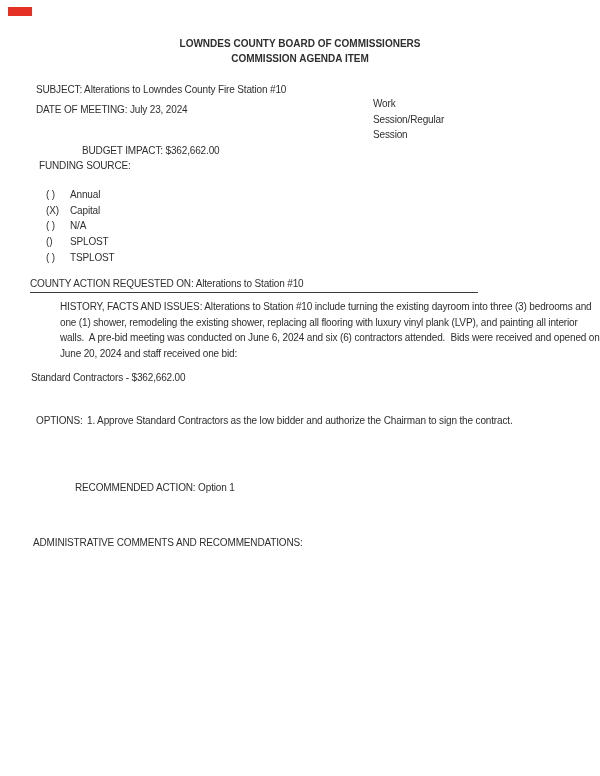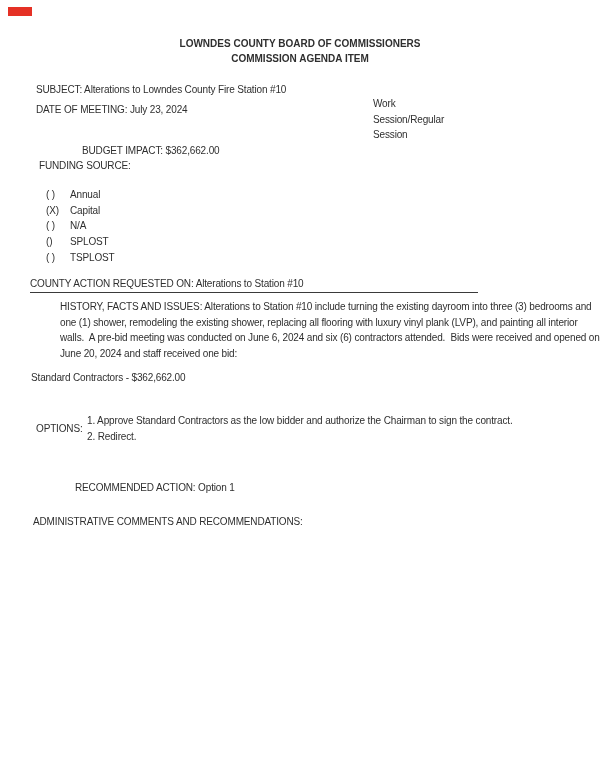--- a/index.html
+++ b/index.html
@@ -87,22 +87,21 @@
   <div class="abs county-line nowrap" style="left:30px;top:276px;">COUNTY ACTION REQUESTED ON: Alterations to Station #10</div>
 
   <div class="abs para" style="left:31px;top:299px;">HISTORY, FACTS AND ISSUES: Alterations to Station #10 include turning the existing dayroom into three (3) bedrooms and one (1) shower, remodeling the existing shower, replacing all flooring with luxury vinyl plank (LVP), and painting all interior walls.  A pre-bid meeting was conducted on June 6, 2024 and six (6) contractors attended.  Bids were received and opened on June 20, 2024 and staff received one bid:</div>
 
   <div class="abs nowrap" style="left:31px;top:370px;">Standard Contractors - $362,662.00</div>
 
   <div class="abs options-row" style="left:36px;top:413px;">
     <div class="options-label">OPTIONS:</div>
     <div class="options-items">
       <div class="opt">1. Approve Standard Contractors as the low bidder and authorize the Chairman to sign the contract.</div>
-      <div class="opt">2. Redirect.</div>
     </div>
   </div>
 
   <div class="abs nowrap" style="left:27px;top:480px;margin-left:48px;">RECOMMENDED ACTION: Option 1</div>
 
 
-  <div class="abs nowrap" style="left:33px;top:514px;">ADMINISTRATIVE COMMENTS AND RECOMMENDATIONS:</div>
+  <div class="abs nowrap" style="left:33px;top:535px;">ADMINISTRATIVE COMMENTS AND RECOMMENDATIONS:</div>
 
 </div>
 
 </body></html>

